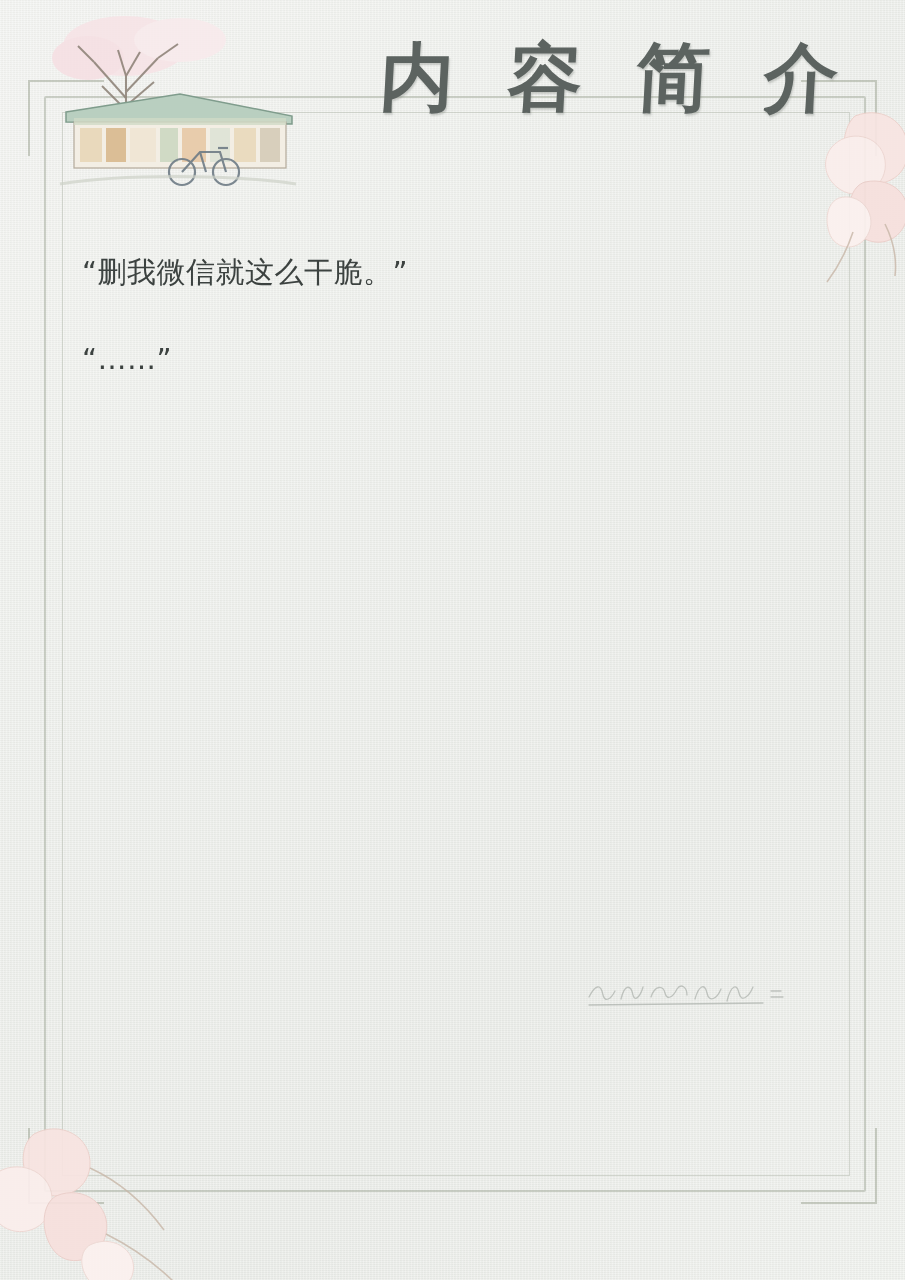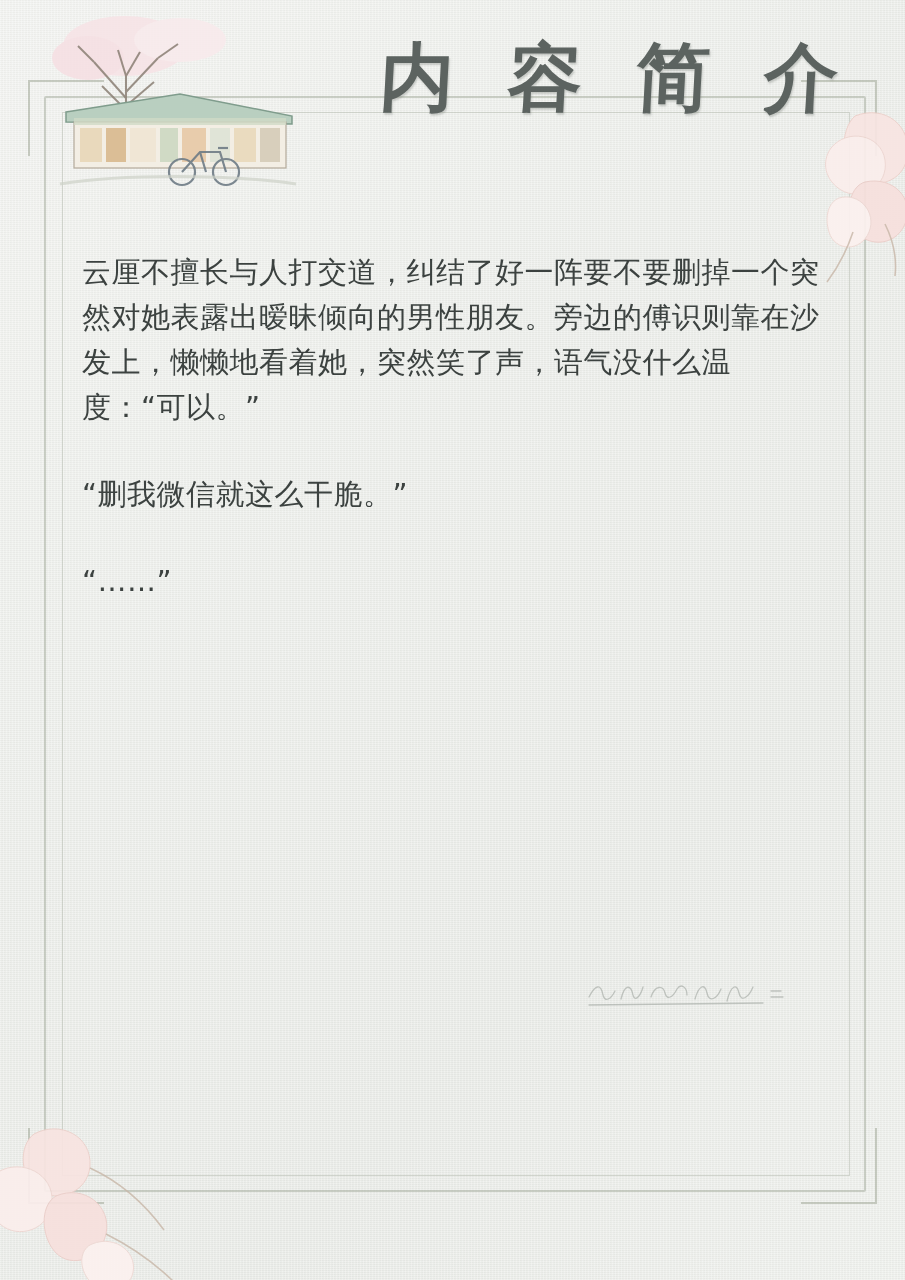--- a/index.html
+++ b/index.html
@@ -210,21 +210,20 @@
         <path d="M104 112 C124 106, 142 126, 134 146 C126 166, 100 166, 94 146 C89 130, 94 116, 104 112 Z" fill="#fcf1ef" stroke="#eed8d3" stroke-width="1"></path>
       </g>
       <g stroke="#c8b7a8" stroke-width="1.6" fill="none" opacity="0.8">
         <path d="M118 146 C112 164, 104 180, 92 196"></path>
         <path d="M150 138 C158 154, 162 172, 160 190"></path>
       </g>
     </svg>
   </div>
 
   <div class="content">
-    <p>云厘不擅长与人打交道，纠结了好一阵要不要删掉一个突然对她表露出暧昧倾向的男性朋友。旁边的傅识则靠在沙发上，懒懒地看着她，突然笑了声，语气没什么温度：“可以。”</p>
     <p>“删我微信就这么干脆。”</p>
     <p class="ellipsis-line">“……”</p>
   </div>
 
   <div class="signature">
     <svg viewBox="0 0 210 34" width="210" height="34" xmlns="http://www.w3.org/2000/svg">
       <g stroke="#9aa09a" stroke-width="1.3" fill="none" stroke-linecap="round">
         <path d="M4 22 C10 10, 16 8, 18 20 C20 28, 26 24, 30 16"></path>
         <path d="M36 24 C40 8, 46 10, 48 20 C50 28, 56 20, 58 12"></path>
         <path d="M66 22 C70 10, 78 10, 80 18 C82 26, 88 22, 92 14 C96 8, 102 12, 102 20"></path>

